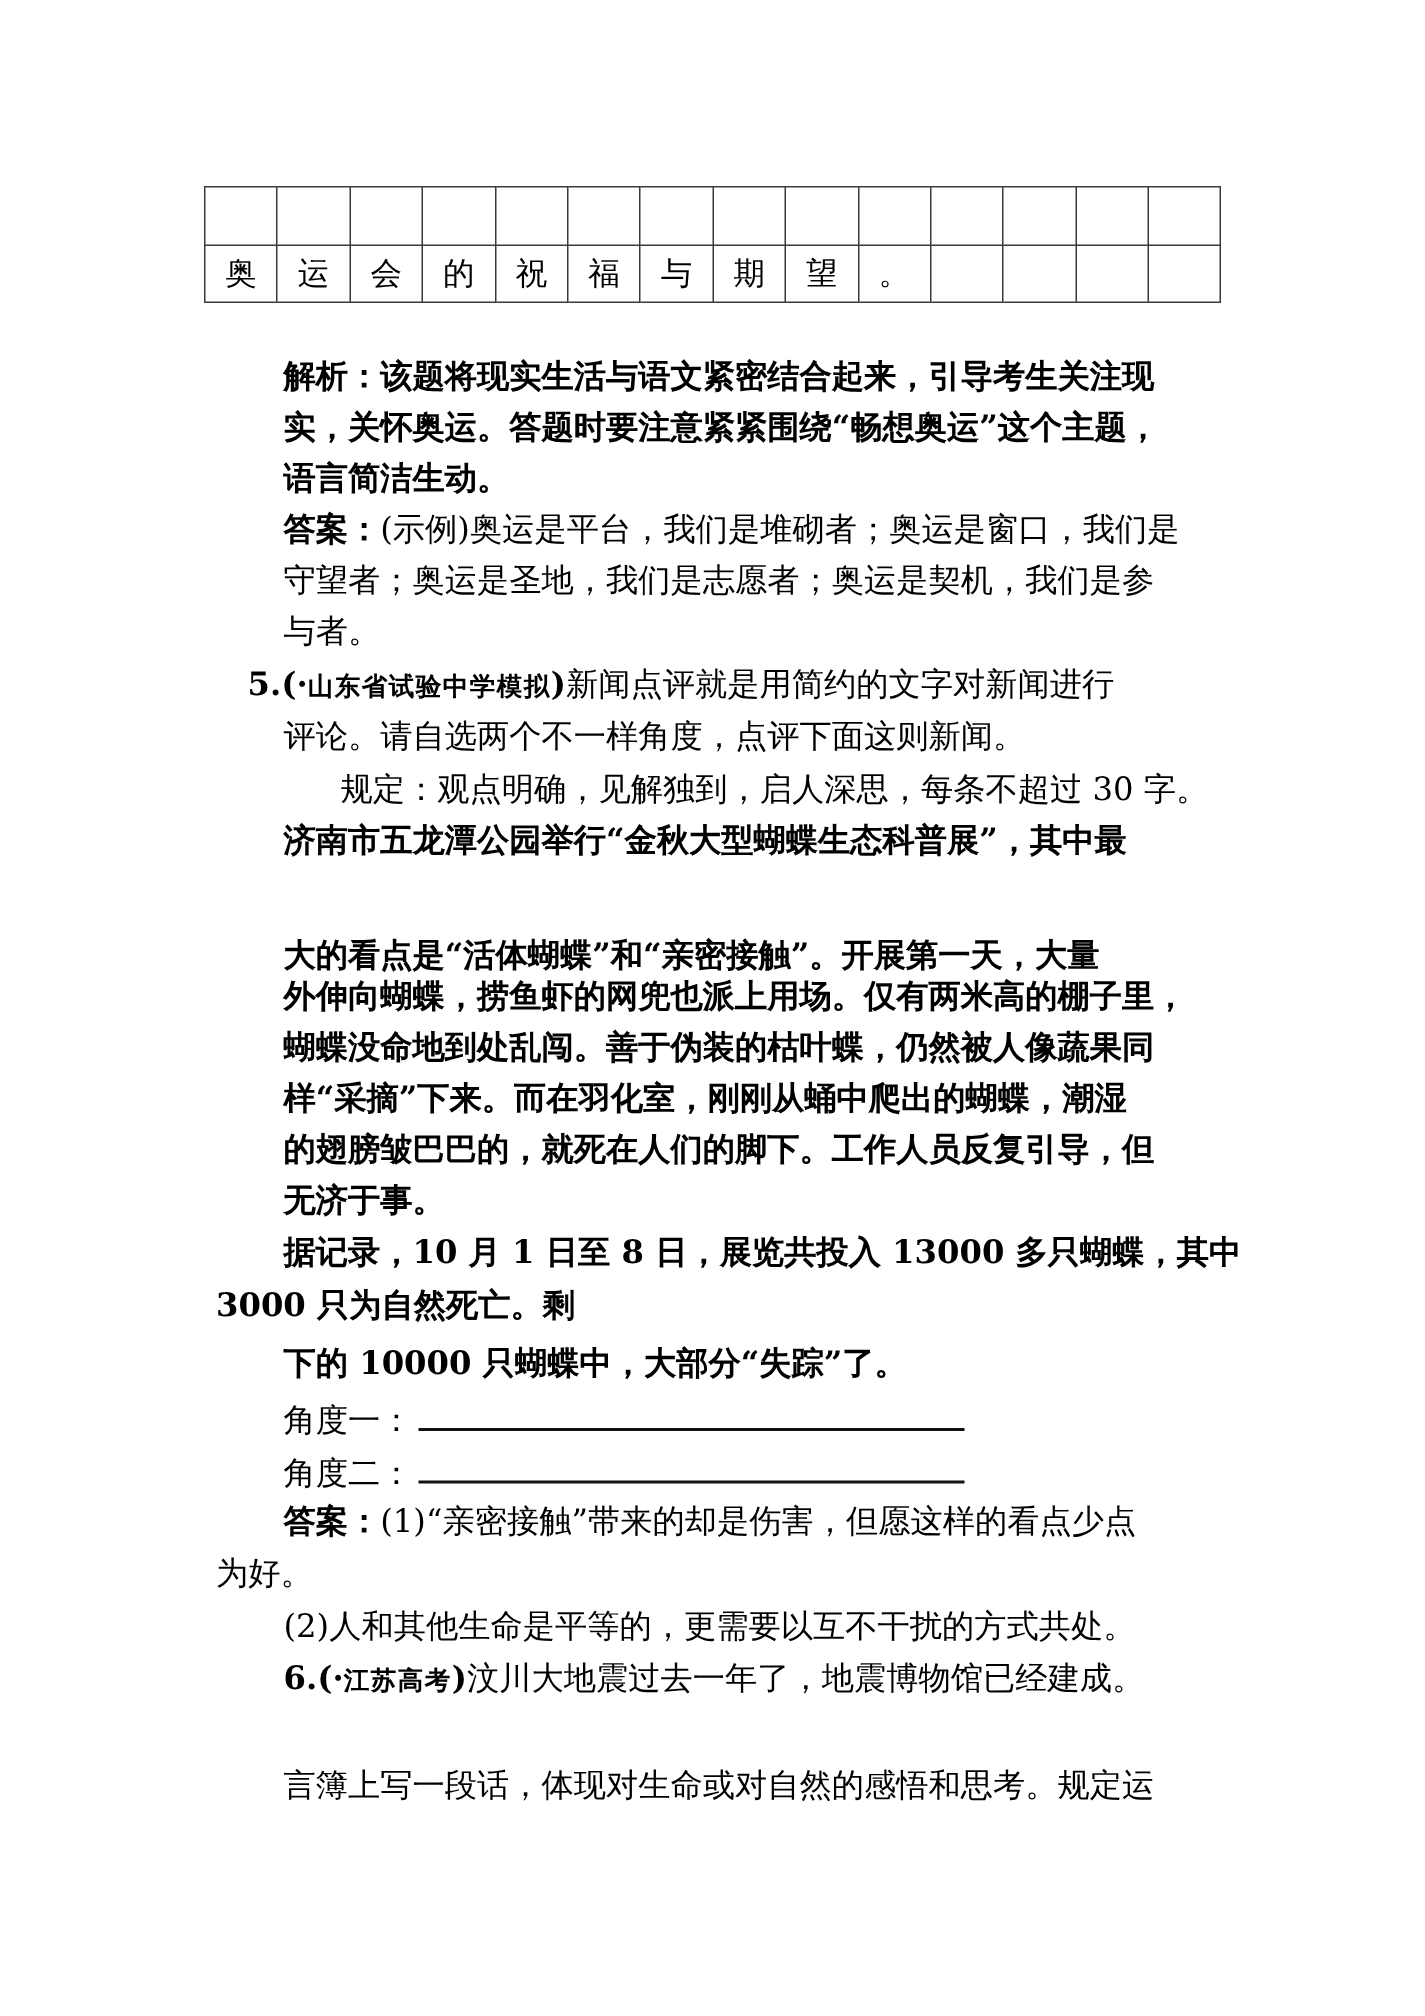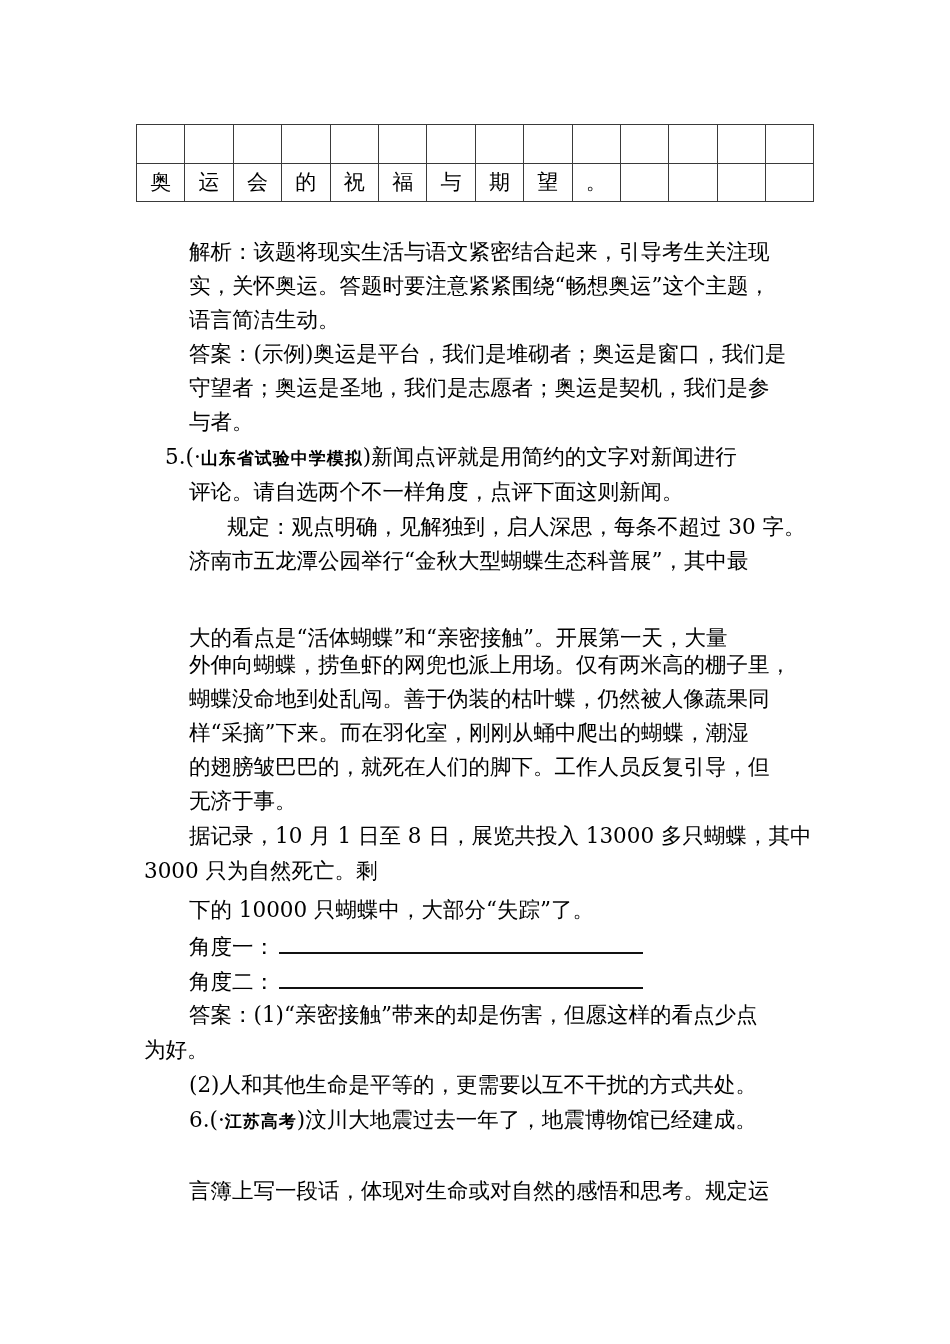--- a/index.html
+++ b/index.html
@@ -7,21 +7,21 @@
          font-family: "DejaVu Serif", "Liberation Serif", serif; color: #000; }
   .page { position: absolute; left: 0; top: 0; width: 950px; height: 1344px; }
 
   
   .grid { position: absolute; left: 136px; top: 124px; border-collapse: collapse; }
   .grid td { width: 47.4px; height: 37.5px; border: 1.6px solid #3a3a3a; padding: 0;
              text-align: center; vertical-align: middle; font-size: 21px;
              font-family: "DejaVu Sans", sans-serif; }
 
   .line { position: absolute; left: 0; white-space: nowrap; font-size: 21.5px; line-height: 30px; }
-  .b { font-weight: normal; }
+  .b { font-weight: bold; }
   .src { font-weight: bold; font-size: 17px; letter-spacing: 1px; text-align: center; }
   .blank { display: inline-block; width: 364px; border-bottom: 2px solid #111; height: 22px; vertical-align: baseline; margin-left: 4px; }
 </style>
 </head>
 <body>
 
 <div class="page">
 
   <table class="grid">
     <tbody>

